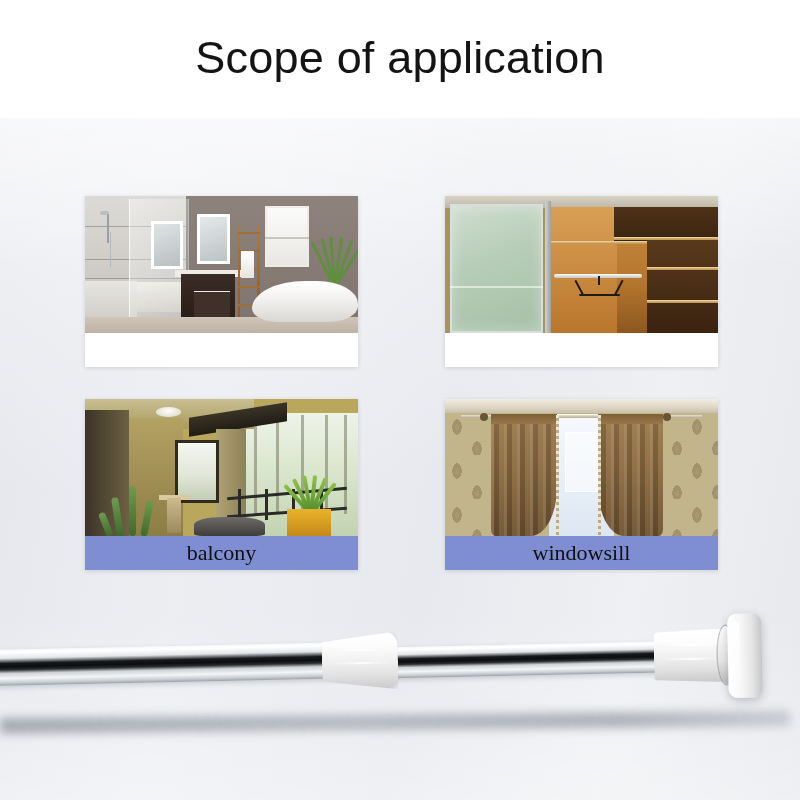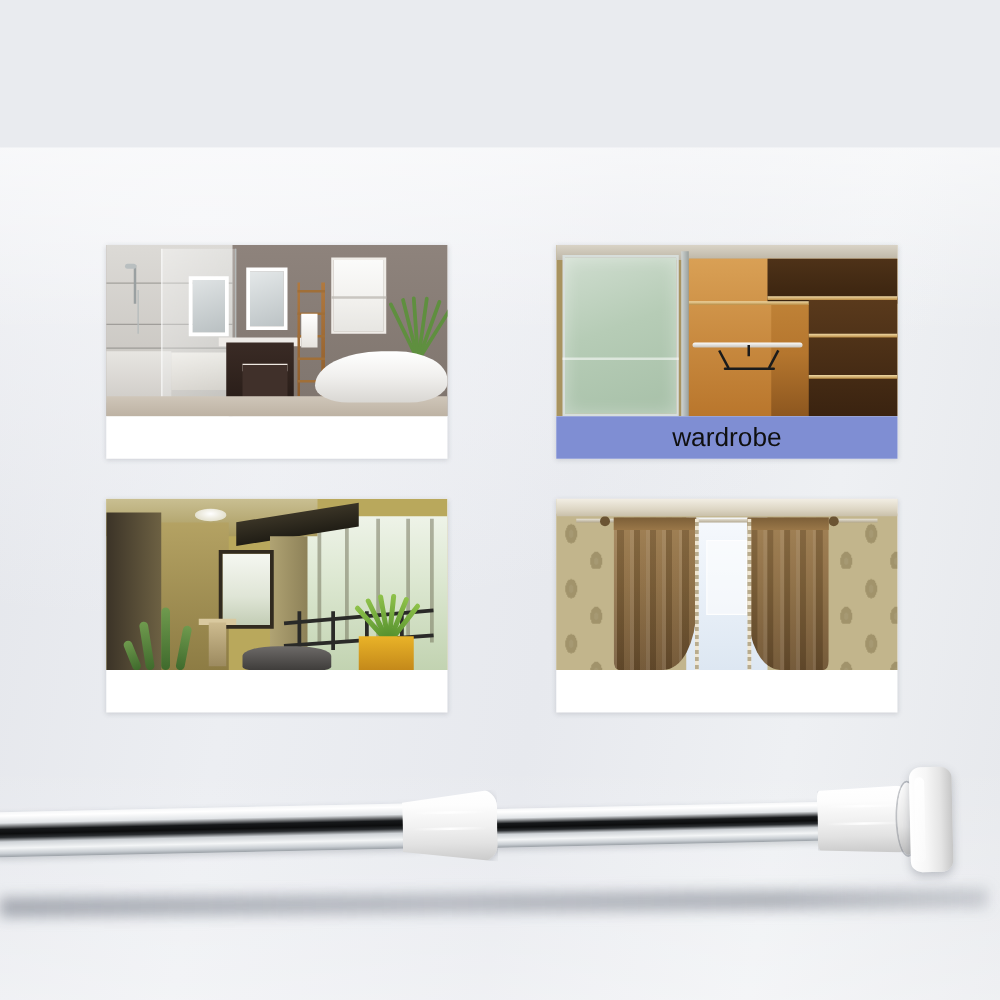--- a/index.html
+++ b/index.html
@@ -317,20 +317,23 @@
     content:""; position:absolute; left:4px; top:8px; width:8px; height:68px;
     border-radius:6px;
     background:linear-gradient(180deg, rgba(255,255,255,.95), rgba(255,255,255,.25));
   }
 </style>
 </head>
 <body>
 
 <div class="poster">
 
+  <div class="header">
+    <div class="header-title">Scope of application</div>
+  </div>
 
   <div class="wall"></div>
   <div class="wall-sheen"></div>
 
   <div class="grid">
 
     <div class="card">
       <div class="photo">
         <div class="bath">
           <div class="wall-back"></div>
@@ -394,23 +397,20 @@
             <div class="hook"></div>
             <div class="sideL"></div>
             <div class="sideR"></div>
             <div class="bar"></div>
           </div>
           <div class="frame"></div>
           <div class="door"></div>
           <div class="door-split"></div>
         </div>
       </div>
-      <div class="caption">
-        <span>wardrobe</span>
-      </div>
     </div>
 
     <div class="card">
       <div class="photo">
         <div class="balc">
           <div class="outside"></div>
           <div class="tree" style="left:62%"></div>
           <div class="tree" style="left:70%"></div>
           <div class="tree" style="left:79%"></div>
           <div class="tree" style="left:88%"></div>
@@ -441,40 +441,46 @@
             <div class="fl" style="transform:rotate(-42deg)"></div>
             <div class="fl" style="transform:rotate(-26deg)"></div>
             <div class="fl" style="transform:rotate(-10deg)"></div>
             <div class="fl" style="transform:rotate(6deg)"></div>
             <div class="fl" style="transform:rotate(22deg)"></div>
             <div class="fl" style="transform:rotate(38deg)"></div>
           </div>
           <div class="fernpot"></div>
         </div>
       </div>
+      <div class="caption">
+        <span class="caption-serif">balcony</span>
+      </div>
     </div>
 
     <div class="card">
       <div class="photo">
         <div class="winds">
           <div class="wallpaper"></div>
           <div class="sheer"></div>
           <div class="sheer-pane"></div>
           <div class="rod"></div>
           <div class="finial" style="left:13%"></div>
           <div class="finial" style="left:80%"></div>
           <div class="curtain left"></div>
           <div class="curtain right"></div>
           <div class="pleat-top" style="left:17%;width:24%"></div>
           <div class="pleat-top" style="left:56%;width:24%"></div>
           <div class="edge" style="left:40.5%"></div>
           <div class="edge" style="left:56%"></div>
           <div class="molding"></div>
         </div>
       </div>
+      <div class="caption">
+        <span class="caption-serif">windowsill</span>
+      </div>
     </div>
 
   </div>
 
   <div class="rod-stage">
     <div class="rod-shadow"></div>
     <div class="rod-wrap">
       <div class="tube tube-a"></div>
       <div class="tube tube-b"></div>
 

